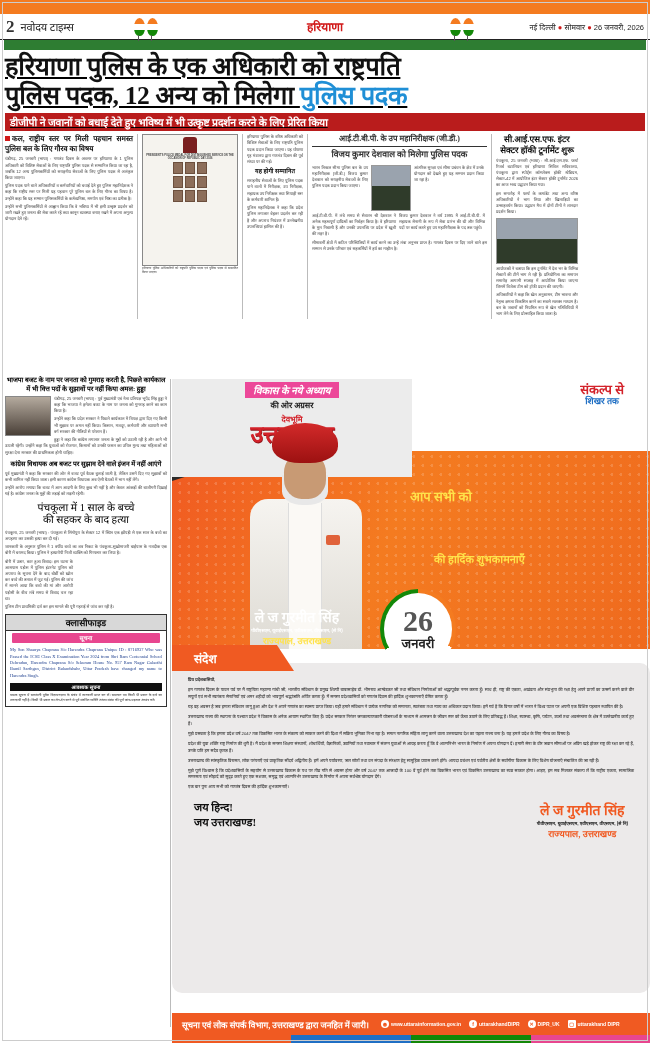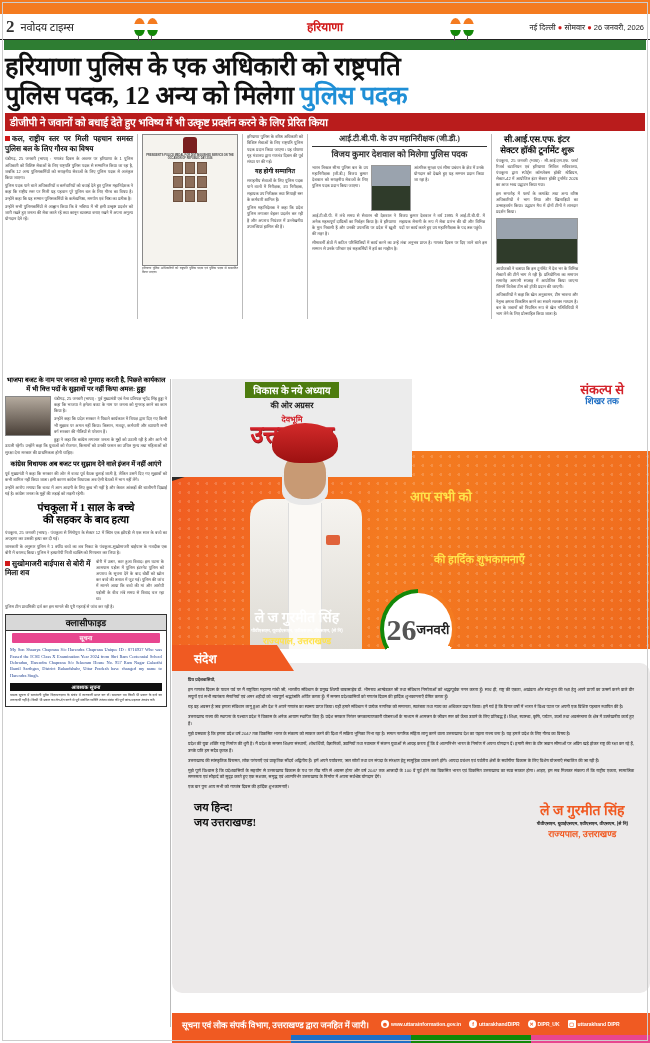--- a/index.html
+++ b/index.html
@@ -24,21 +24,21 @@
   .date-line { position:absolute; right:6px; font-size:7.5px; color:#222; white-space:nowrap;}
   .date-line .dot { color:#d11a1a; }
   .balloons { display:flex; gap:2px; margin-left:60px; }
   .balloons.right { position:absolute; right:176px; margin:0;}
   .balloon { width:11px; height:18px; border-radius:50% 50% 45% 45%;
     background:linear-gradient(#f47b20 34%, #fff 34%, #fff 66%, #138808 66%); position:relative;}
   .balloon:after{content:""; position:absolute; bottom:-5px; left:4px; width:1px;height:6px;background:#555;}
   .green-bar { height:10px; background:#2e7d32; margin:0 4px;}
 
   
-  .hl-wrap { padding:3px 5px 0 5px; }
+  .hl-wrap { padding:3px 5px 0 5px;text-decoration:underline; }
   .headline {
     font-size:25.5px; line-height:1.12; font-weight:bold; color:#111;
     font-family:"Liberation Serif", serif; letter-spacing:-0.3px;
   }
   .headline .hl-blue { color:#1f8fd6; }
   .sub-bar {
     margin-top:3px; background:#b91c1c; color:#fff; font-size:10.5px;
     font-weight:bold; padding:2px 5px; letter-spacing:-0.2px;
   }
 
@@ -75,21 +75,21 @@
   .mug { width:100%; height:100%; background:linear-gradient(#b9b1a8,#6e665e); }
   .mug.uniform { background:linear-gradient(#9aa3ae 45%, #2f3b2a 45%); }
   .cap { font-size:3.1px; color:#444; line-height:1.25; margin-top:1px;}
 
   
   .lead-head {
     font-size:6.6px; font-weight:bold; text-align:center; line-height:1.35;
     font-family:"Liberation Serif",serif; margin-bottom:2px;
   }
   .mini-head {
-    font-size:10.5px; font-weight:bold; text-align:center; line-height:1.2;
+    font-size:10.5px; font-weight:normal; text-align:center; line-height:1.2;
     font-family:"Liberation Serif",serif; margin:4px 0 3px;
   }
   .red-kicker { font-size:7.4px; font-weight:bold; color:#111; line-height:1.3;
     font-family:"Liberation Serif",serif;}
   .red-kicker .sq{display:inline-block;width:5px;height:5px;background:#d11a1a;margin-right:2px;}
   .portrait { width:46px;height:40px; background:linear-gradient(#b4aa9e,#4a4038); border:1px solid #888; float:left; margin:0 3px 2px 0;}
 
   
   .classified { border:1px solid #333; margin-top:4px; }
   .cls-title { background:#d8d8d8; border-bottom:1px solid #333; text-align:center;
@@ -105,22 +105,22 @@
   
   .advert {
     position:absolute; left:172px; top:379px; width:478px; height:664px;
     background:#fff; overflow:hidden;
   }
   .ad-top { position:relative; height:270px; background:#fff; }
   .ad-grey-panel {
     position:absolute; left:0; top:0; width:240px; height:98px; background:#ececec;
     display:flex; flex-direction:column; align-items:center; padding-top:3px;
   }
-  .ad-vikas { background:#4d7c0f; color:#fff; font-size:10px; font-weight:bold; padding:1px 8px;
-    font-family:"Liberation Serif",serif;}
+  .ad-vikas { background:#ec4899; color:#fff; font-size:10px; font-weight:bold; padding:1px 8px;
+    font-family:"Liberation Serif",serif;font-style:italic;}
   .ad-kior { color:#222; font-size:8px; font-weight:bold; margin-top:1px; font-family:"Liberation Serif",serif;}
   .ad-dev { color:#d3222a; font-size:8px; font-weight:bold; margin-top:3px; font-family:"Liberation Serif",serif;}
   .ad-uk { color:#d3222a; font-size:23px; font-weight:bold; line-height:0.95; letter-spacing:-0.5px;
     font-family:"Liberation Serif",serif; text-shadow:0.5px 0.5px 0 #8d1418;}
   .ad-sankalp {
     position:absolute; right:26px; top:4px; text-align:center; color:#d3222a;
     font-size:13px; font-weight:bold; line-height:1.05; font-family:"Liberation Serif",serif;
   }
   .ad-sankalp .small { font-size:9px; color:#1f6fc4; }
   .ad-orange {
@@ -162,21 +162,21 @@
   }
   .ad-name .nm { color:#fff; font-size:14px; font-weight:bold; font-family:"Liberation Serif",serif;}
   .ad-name .cred { color:#fff; font-size:4.6px; font-weight:bold; margin-top:1px;}
   .ad-name .role { color:#ffe24a; font-size:9px; font-weight:bold; margin-top:1px; font-family:"Liberation Serif",serif;}
   .badge26 {
     position:absolute; left:208px; top:210px; width:76px; height:80px;
     border-radius:50%; background:conic-gradient(#f47b20 0 33%, #fff 33% 66%, #138808 66% 100%);
     padding:4px;
   }
   .badge26 .inner { width:100%;height:100%; border-radius:50%; background:#fff;
-    display:flex; flex-direction:row; align-items:center; justify-content:center;}
+    display:flex; flex-direction:column; align-items:center; justify-content:center;}
   .badge26 .n { font-size:30px; font-weight:bold; color:#555; line-height:0.9;
     font-family:"Liberation Serif",serif;}
   .badge26 .m { font-size:13px; font-weight:bold; color:#222; font-family:"Liberation Serif",serif;}
 
   
   .msg-card {
     position:absolute; left:0; top:284px; right:0; bottom:50px;
     background:#eceaea; border-radius:0 10px 10px 10px;
   }
   .msg-tab {
@@ -346,21 +346,20 @@
       <p>उन्होंने आरोप लगाया कि बजट में आम आदमी के लिए कुछ भी नहीं है और केवल आंकड़ों की बाजीगरी दिखाई गई है। कांग्रेस जनता के मुद्दों की लड़ाई को लड़ती रहेगी।</p>
     </div>
 
     <div class="mini-head">पंचकूला में 1 साल के बच्चे</div>
     <div class="mini-head" style="margin-top:-3px;">की सहकर के बाद हत्या</div>
     <div class="body-txt">
       <p>पंचकूला, 25 जनवरी (भाषा) : पंचकूला से सिंगोपुरा के सेक्टर 12 में स्थित एक झोंपड़ी से एक साल के बच्चे का अपहरण कर उसकी हत्या कर दी गई।</p>
       <p>जानकारी के अनुसार पुलिस ने 1 वर्षीय बच्चे का शव निकट के पंचकूला-सुखोमाजरी बाईपास के नजदीक एक बोरी में बरामद किया। पुलिस ने हत्यारोपी निजी व्यक्ति को गिरफ्तार कर लिया है।</p>
     </div>
     <div style="display:flex;gap:3px;margin-top:2px;">
-      <div class="red-kicker" style="width:88px;"><span class="sq"></span><span>सुखोमाजरी बाईपास से बोरी में मिला शव</span></div>
       <div class="body-txt" style="width:68px;">बोरी में उतार, कार हुआ विवाद। इस घटना के आसपास पड़ोस में पुलिस इंटरनेट पुलिस को अपराध के सूचना देने के बाद बोर्डी को खोल कर बच्चे की तलाश में जुट गई। पुलिस की जांच में सामने आया कि बच्चे की मां और आरोपी पड़ोसी के बीच लंबे समय से विवाद चल रहा था।</div>
     </div>
     <div class="body-txt" style="margin-top:2px;">पुलिस टीम प्राथमिकी दर्ज कर इस मामले की पूरी गहराई से जांच कर रही है।</div>
 
     <div class="classified">
       <div class="cls-title">क्लासीफाइड</div>
       <div class="cls-tag">सूचना</div>
       <div class="cls-body">My Son Shaurya Chaprana S/o Harendra Chaprana Unique ID : 8716937 Who was Passed the ICSE Class X Examination Year 2024 from Shri Ram Centennial School Dehradun, Harendra Chaprana S/o Sekuram House No. 957 Ram Nagar Galaothi Bamil Sarthgan, District Bulandshahr, Uttar Pradesh have changed my name to Harendra Singh.</div>
       <div class="cls-sub">आवश्यक सूचना</div>
       <div class="cls-small">पाठक सूचना में सावधानी पूर्वक विज्ञापनदाता के संबंध में जानकारी प्राप्त कर लें। समाचार पत्र किसी भी प्रकार के दावे का उत्तरदायी नहीं है। किसी भी प्रकार का लेन-देन करने से पूर्व संबंधित व्यक्ति अथवा संस्था की पूर्ण जांच-पड़ताल अवश्य करें।</div>

